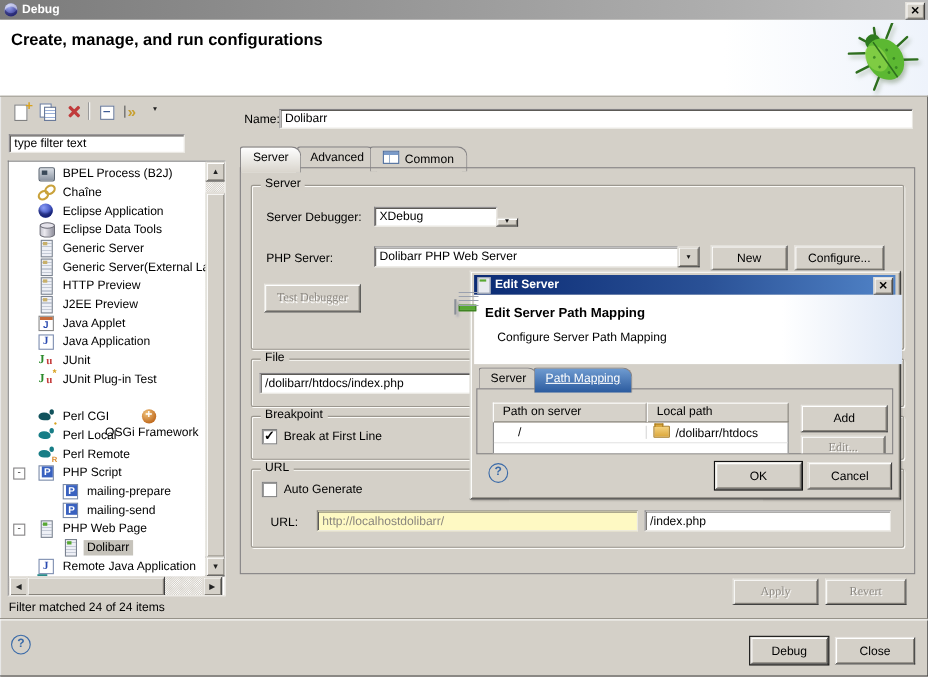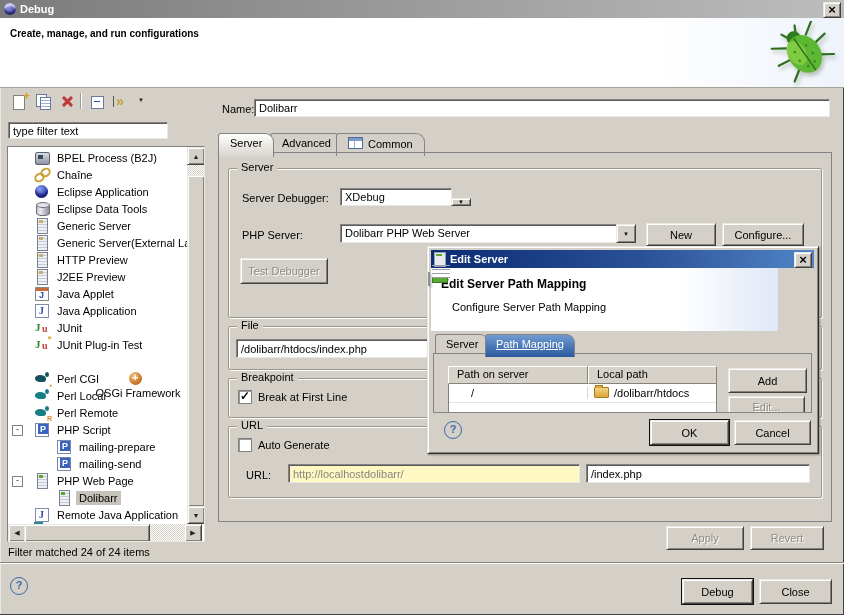--- a/index.html
+++ b/index.html
@@ -7,21 +7,21 @@
   .win{position:relative;width:844px;height:615px;background:#d4d0c8;
        font-family:"Liberation Sans",sans-serif;font-size:11px;color:#000;
        overflow:hidden;box-shadow:inset -1px -1px 0 #404040, inset 1px 1px 0 #e8e8e8;}
   .abs{position:absolute;}
 
   
   .raised{background:#d4d0c8;border:1px solid;border-color:#e9e7e2 #404040 #404040 #e9e7e2;
           box-shadow:inset 1px 1px 0 #fff, inset -1px -1px 0 #87837b;}
   .btn{display:flex;align-items:center;justify-content:center;cursor:default;font-size:11px;}
   .btn.default{outline:1px solid #111;}
-  .disabled{color:#8e8a84;text-shadow:1px 1px 0 #fff;}
+  .disabled{color:#8e8a84;text-shadow:1px 1px 0 #fff;font-family:Liberation Serif, serif;}
   .sunkfield{background:#fff;border:1px solid;border-color:#848284 #e9e7e2 #e9e7e2 #848284;
              box-shadow:inset 1px 1px 0 #5c5a56;}
   input.sunkfield{font-family:"Liberation Sans",sans-serif;font-size:11px;padding:1px 4px;outline:none;}
   .grp{position:absolute;border:1px solid #9b978f;border-radius:2px;
        box-shadow:inset 1px 1px 0 #fcfbf8, 1px 1px 0 #fcfbf8;}
   .grp>.legend{position:absolute;top:-8px;left:8px;background:#d4d0c8;padding:0 4px;}
 
   
   .titlebar{left:0;top:0;width:844px;height:18px;
             background:linear-gradient(90deg,#7b7b7b,#9f9f9f 55%,#bdbdbd);
@@ -29,21 +29,21 @@
   .titlebar .ttext{margin-left:4px;}
   .eclipse-logo{width:12px;height:12px;margin-left:4px;border-radius:50%;
       background:radial-gradient(circle at 35% 30%,#9aa4ee,#3b3f9a 70%);
       box-shadow:inset 0 -3px 0 rgba(20,20,80,.5), inset 0 3px 1px rgba(255,255,255,.6);}
   .winclose{width:16px;height:14px;font-size:10px;font-weight:bold;color:#000;line-height:12px;text-align:center;}
   .winclose::before{content:"×";font-size:13px;}
 
   
   .banner{left:0;top:18px;width:844px;height:69px;border-bottom:1px solid #a5a29a;
           background:linear-gradient(90deg,#ffffff 78%,#eef3fb);}
-  .banner .btitle{position:absolute;left:10px;top:10px;font-size:10px;font-weight:bold;}
+  .banner .btitle{position:absolute;left:10px;top:10px;font-size:15px;font-weight:bold;}
 
   
   .sidebar{left:6px;top:90px;width:198px;height:452px;}
   .tbicon{position:absolute;top:2px;width:20px;height:20px;}
   .tb-new::before{content:"";position:absolute;left:3px;top:3px;width:10px;height:13px;background:#fff;border:1px solid #808080;}
   .tb-new::after{content:"+";position:absolute;right:0;top:-3px;color:#d8a21e;font-weight:bold;font-size:12px;}
   .tb-copy::before{content:"";position:absolute;left:2px;top:2px;width:9px;height:11px;background:#fff;border:1px solid #6a7a9a;}
   .tb-copy::after{content:"";position:absolute;left:6px;top:5px;width:9px;height:11px;border:1px solid #6a7a9a;
       background:repeating-linear-gradient(180deg,#fff 0 2px,#9ab0d8 2px 3px);}
   .tb-del::before,.tb-del::after{content:"";position:absolute;left:3px;top:8px;width:13px;height:3px;background:#c03a3a;border-radius:1px;}
@@ -127,21 +127,21 @@
   .helpcirc{width:16px;height:16px;border-radius:50%;border:1px solid #3a6aa8;color:#3a6aa8;font-weight:bold;
             text-align:center;line-height:15px;font-size:11px;}
   .helpcirc::before{content:"?";}
 
   
   .dialog{left:427px;top:246px;width:390px;height:206px;background:#d4d0c8;z-index:10;
           border:1px solid;border-color:#e9e7e2 #303030 #303030 #e9e7e2;
           box-shadow:inset 1px 1px 0 #fff, inset -1px -1px 0 #87837b, 1px 1px 2px rgba(0,0,0,.35);}
   .dtitle{left:3px;top:3px;width:383px;height:18px;display:flex;align-items:center;color:#fff;font-weight:bold;
           background:linear-gradient(90deg,#0b2b74,#2a5196 55%,#5184c8);}
-  .dheader{left:3px;top:21px;width:332px;height:63px;background:linear-gradient(90deg,#ffffff 72%,#dfe8f6);padding-left:15px;}
+  .dheader{left:3px;top:21px;width:389px;height:63px;background:linear-gradient(90deg,#ffffff 72%,#dfe8f6);}
   .dtab{position:absolute;top:87px;height:18px;padding:3px 10px 0;border:1px solid #848284;border-bottom:none;
         border-radius:3px 9px 0 0;background:#d4d0c8;z-index:1;}
   .dtab.sel{background:linear-gradient(#6f9bd0,#2a5a9e);color:#fff;text-decoration:underline;height:19px;z-index:3;}
   .dcontent{left:5px;top:106px;width:377px;height:58px;border:1px solid #848284;overflow:hidden;z-index:2;background:#d4d0c8;}
   .hcell{background:#d6d2ca;border:1px solid;border-color:#fff #87837b #87837b #fff;padding:1px 0 0 8px;height:18px;box-sizing:border-box;}
   .tower{position:relative;width:26px;height:48px;background:linear-gradient(90deg,#f2f3f6,#c8ccd6);border:1px solid #8a8f98;
          box-shadow:2px 2px 2px rgba(100,110,140,.35);}
   .tower::before{content:"";position:absolute;left:3px;top:4px;width:14px;height:4px;background:#58a832;border:1px solid #3a7a1e;}
   .tower::after{content:"";position:absolute;left:3px;bottom:4px;width:18px;height:16px;
          background:repeating-linear-gradient(180deg,#9aa0ae 0 1px,transparent 1px 4px);}

